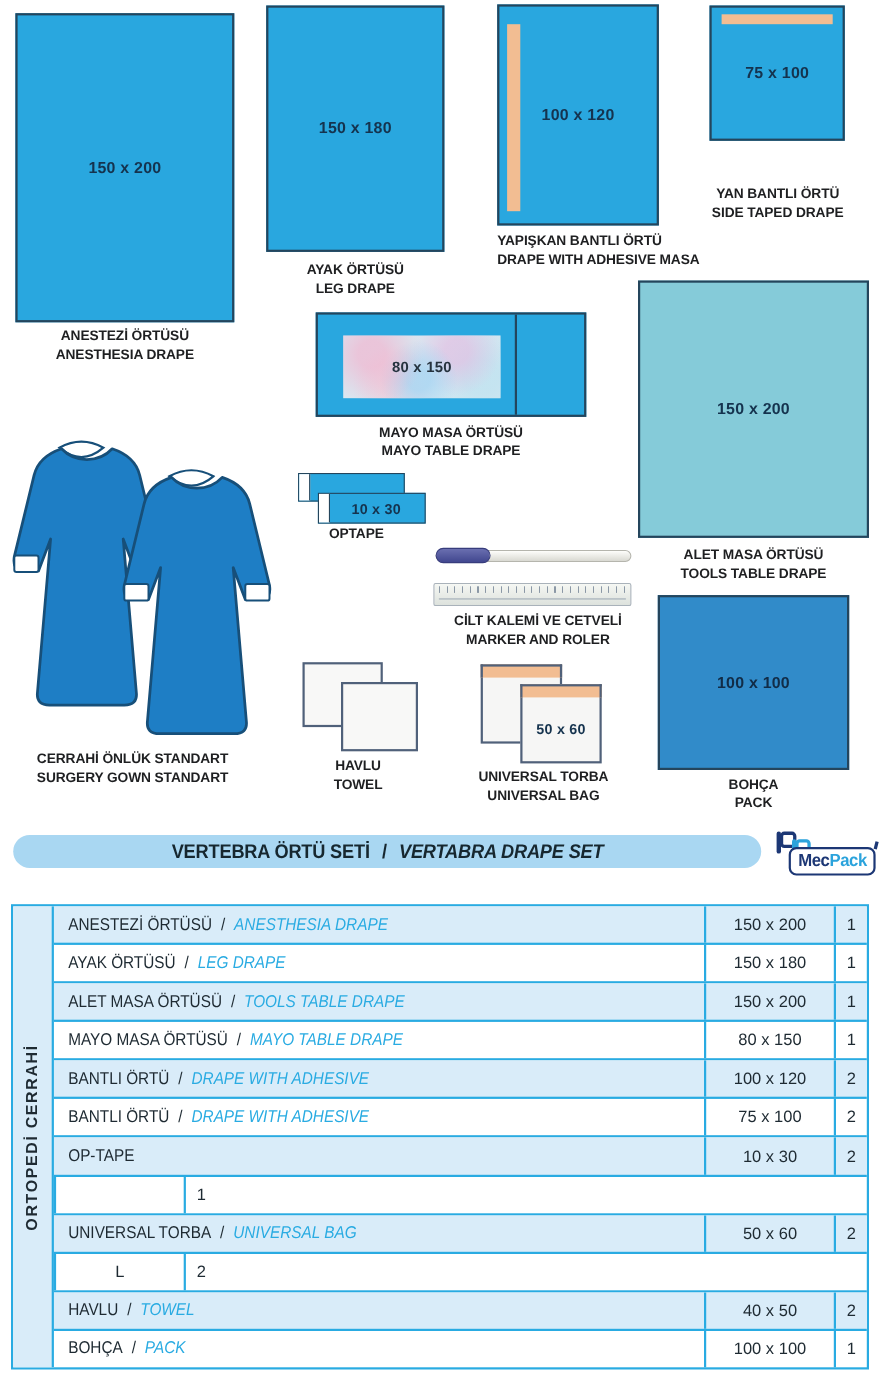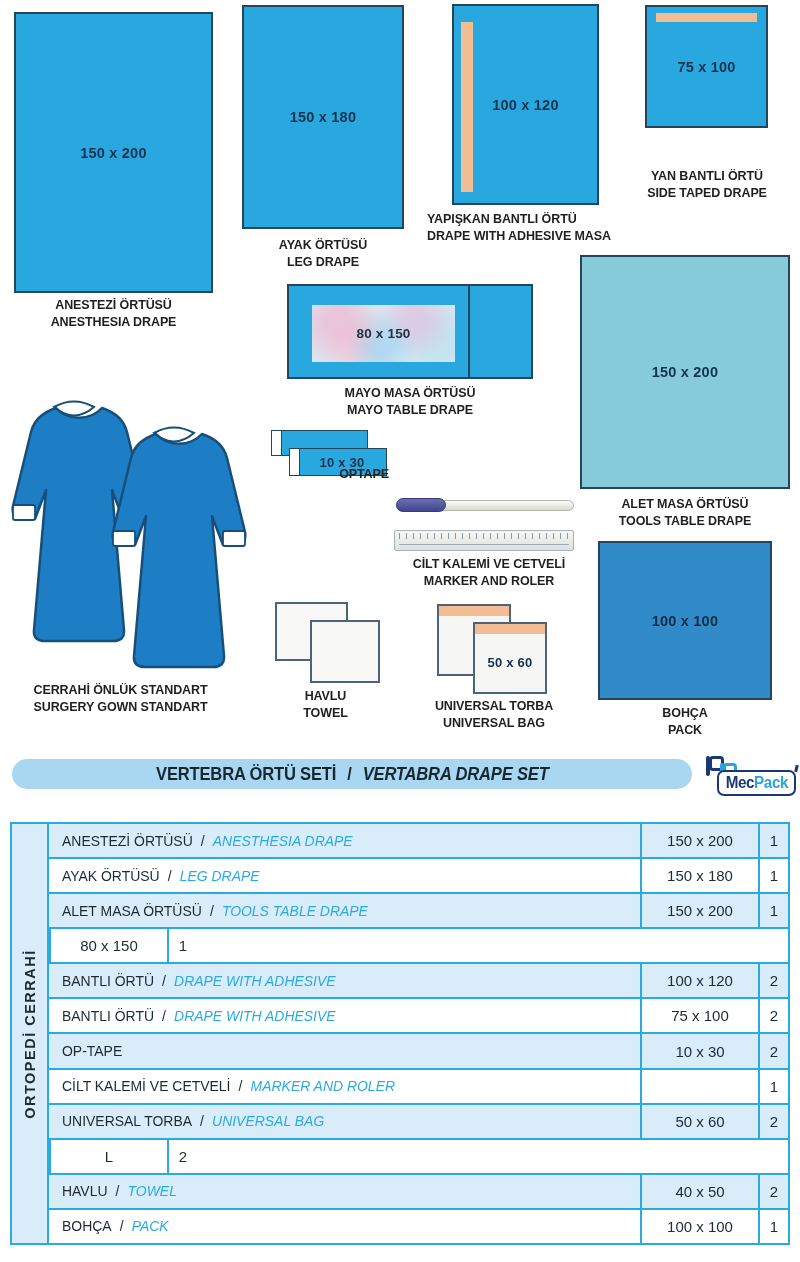--- a/index.html
+++ b/index.html
@@ -127,21 +127,21 @@
     </div>
     <div class="illabel" style="left:242px;top:237px;width:162px;">
       <div>AYAK ÖRTÜSÜ</div>
       <div>LEG DRAPE</div>
     </div>
 
     <div class="rect blue" style="left:452px;top:4px;width:147px;height:201px;">
       <span class="tape" style="left:7px;top:16px;width:12px;height:170px;"></span>
       <span class="dimtext">100 x 120</span>
     </div>
-    <div class="illabel leftal" style="left:427px;top:211px;width:200px;">
+    <div class="illabel leftal" style="left:452px;top:211px;width:200px;">
       <div>YAPIŞKAN BANTLI ÖRTÜ</div>
       <div>DRAPE WITH ADHESIVE MASA</div>
     </div>
 
     <div class="rect blue" style="left:645px;top:5px;width:123px;height:123px;">
       <span class="tape" style="left:9px;top:6px;right:9px;height:9px;"></span>
       <span class="dimtext">75 x 100</span>
     </div>
     <div class="illabel" style="left:627px;top:134px;width:160px;margin-top:34px;">
       <div>YAN BANTLI ÖRTÜ</div>
@@ -167,21 +167,21 @@
       <div>TOOLS TABLE DRAPE</div>
     </div>
 
     <div class="opstrip" style="left:271px;top:430px;width:97px;height:26px;">
       <span class="tab"></span>
     </div>
     <div class="opstrip" style="left:289px;top:448px;width:98px;height:28px;">
       <span class="tab"></span>
       <span class="dimtext" style="margin-left:8px;">10 x 30</span>
     </div>
-    <div class="illabel leftal" style="left:299px;top:466px;width:90px;text-align:right;">
+    <div class="illabel leftal" style="left:299px;top:477px;width:90px;">
       <div>OPTAPE</div>
     </div>
 
     <div class="pen-body"></div>
     <div class="pen-cap"></div>
     <div class="ruler">
       <div class="ticks"></div>
       <div class="baseline"></div>
     </div>
     <div class="illabel" style="left:399px;top:556px;width:180px;">
@@ -276,20 +276,23 @@
 
       <div class="trow">
         <div class="cell name">
             <span class="cond"><span class="tr-name">ALET MASA ÖRTÜSÜ</span><span class="sep">/</span><span class="en-name">TOOLS TABLE DRAPE</span></span>
           </div>
         <div class="cell size">150 x 200</div>
         <div class="cell qty">1</div>
       </div>
 
       <div class="trow">
+        <div class="cell name">
+            <span class="cond"><span class="tr-name">MAYO MASA ÖRTÜSÜ</span><span class="sep">/</span><span class="en-name">MAYO TABLE DRAPE</span></span>
+          </div>
         <div class="cell size">80 x 150</div>
         <div class="cell qty">1</div>
       </div>
 
       <div class="trow">
         <div class="cell name">
             <span class="cond"><span class="tr-name">BANTLI ÖRTÜ</span><span class="sep">/</span><span class="en-name">DRAPE WITH ADHESIVE</span></span>
           </div>
         <div class="cell size">100 x 120</div>
         <div class="cell qty">2</div>
@@ -305,23 +308,20 @@
 
       <div class="trow">
         <div class="cell name">
             <span class="cond"><span class="tr-name">OP-TAPE</span><span class="sep"></span><span class="en-name"></span></span>
           </div>
         <div class="cell size">10 x 30</div>
         <div class="cell qty">2</div>
       </div>
 
       <div class="trow">
-        <div class="cell name">
-            <span class="cond"><span class="tr-name">CİLT KALEMİ VE CETVELİ</span><span class="sep">/</span><span class="en-name">MARKER AND ROLER</span></span>
-          </div>
         <div class="cell size"></div>
         <div class="cell qty">1</div>
       </div>
 
       <div class="trow">
         <div class="cell name">
             <span class="cond"><span class="tr-name">UNIVERSAL TORBA</span><span class="sep">/</span><span class="en-name">UNIVERSAL BAG</span></span>
           </div>
         <div class="cell size">50 x 60</div>
         <div class="cell qty">2</div>

